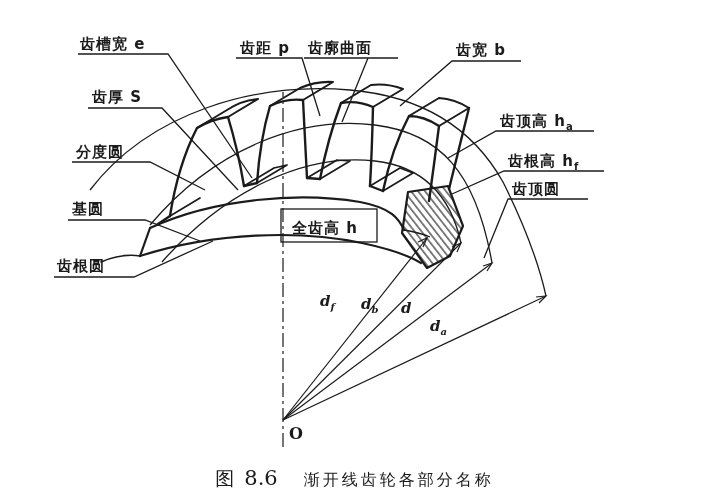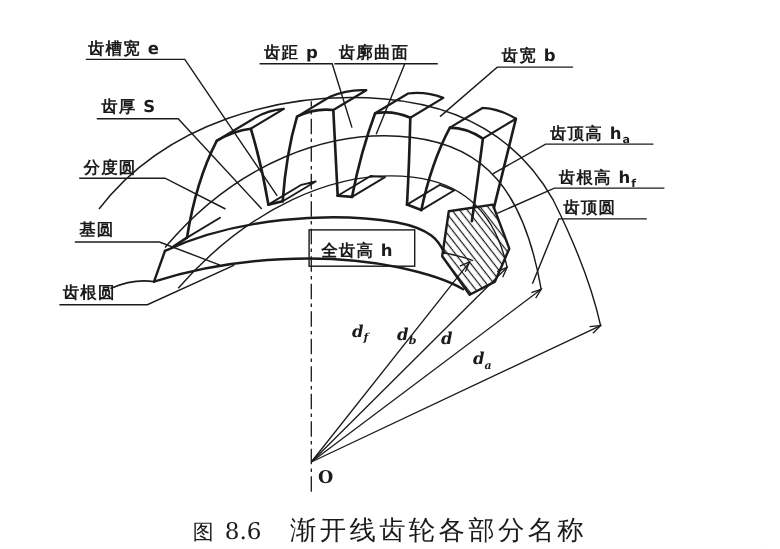--- a/index.html
+++ b/index.html
@@ -15,21 +15,21 @@
   .dim{font-size:15px;font-style:italic;font-weight:bold;font-family:"DejaVu Serif",serif;}
   .dim-sub{font-size:10px;font-style:italic;font-weight:bold;font-family:"DejaVu Serif",serif;}
   .origin{font-size:16px;font-weight:bold;font-family:"DejaVu Serif",serif;}
   .caption{
     position:absolute;left:0;top:466px;width:100%;
     display:flex;justify-content:center;align-items:baseline;
     color:#1b1b1b;font-family:"DejaVu Serif","Liberation Serif",serif;
   }
   .caption .fig-prefix{font-size:19px;}
   .caption .fig-number{font-size:21px;font-weight:normal;margin-left:10px;}
-  .caption .fig-title{font-size:24px;margin-left:26px;letter-spacing:3px;}
+  .caption .fig-title{font-size:16px;margin-left:26px;letter-spacing:3px;}
 </style>
 </head>
 <body>
 
 <div class="stage">
   <svg width="709" height="462" viewBox="0 0 709 462">
     <defs>
       <pattern id="hatch" width="5.5" height="5.5" patternUnits="userSpaceOnUse" patternTransform="rotate(-38)">
         <line x1="2.7" y1="0" x2="2.7" y2="5.5" stroke="#1b1b1b" stroke-width="1.1"></line>
       </pattern>

